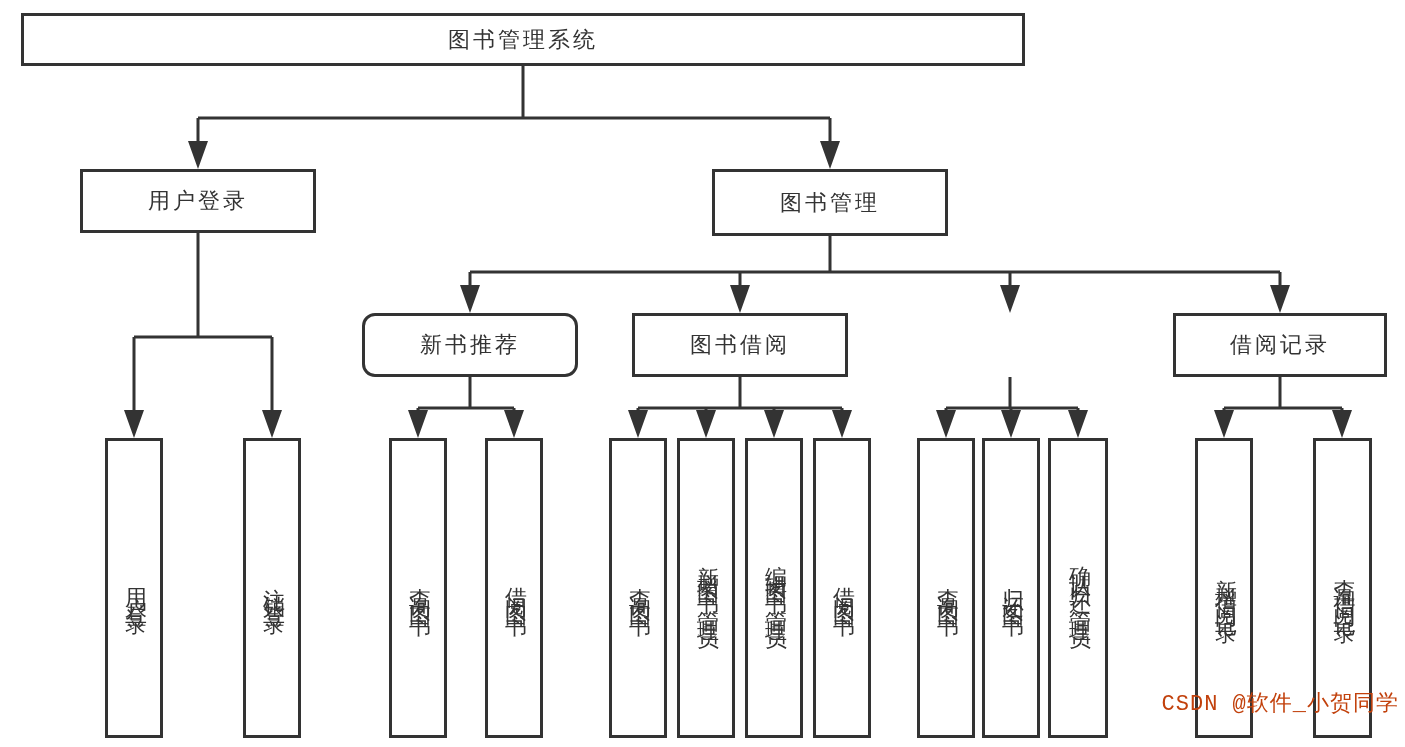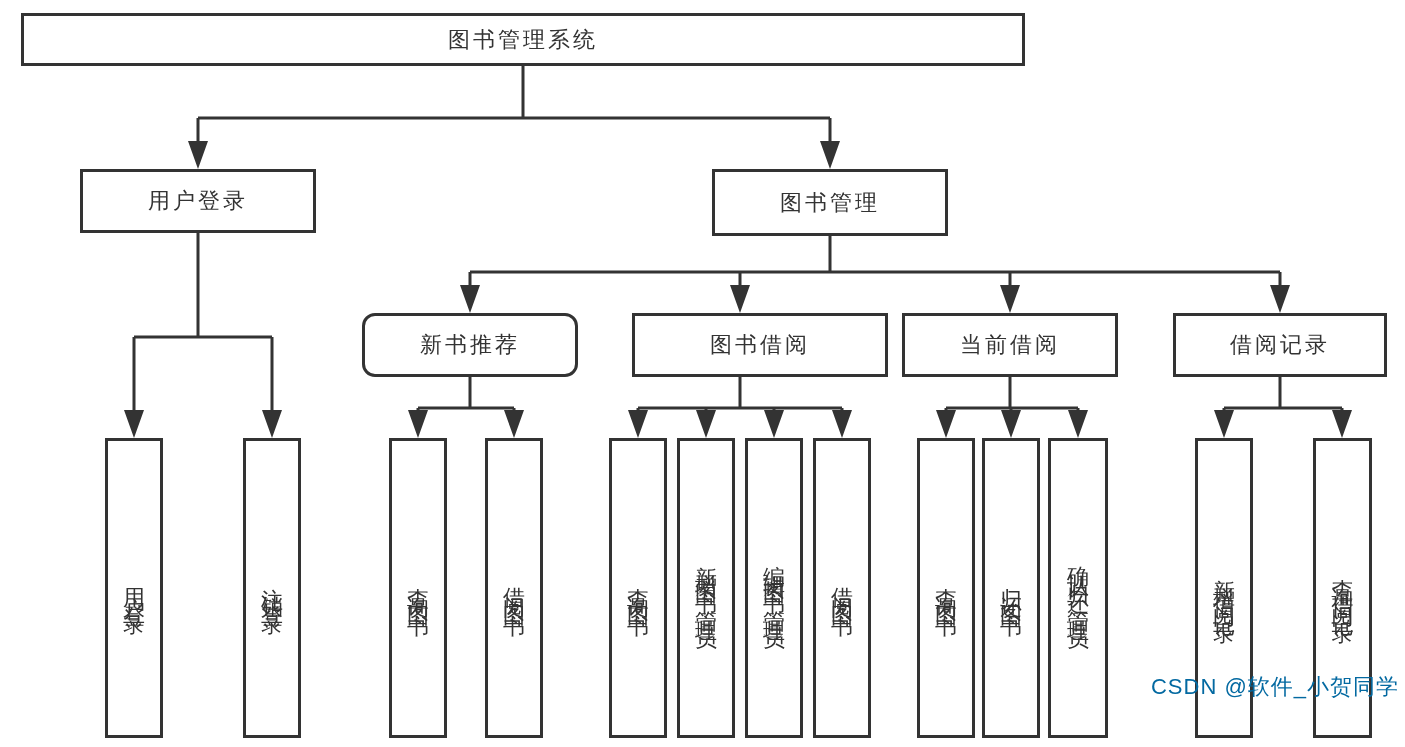--- a/index.html
+++ b/index.html
@@ -1,39 +1,39 @@
 <!DOCTYPE html>
 <html><head>
 <meta charset="utf-8">
 <style>
   html,body { margin:0; padding:0; background:#ffffff; }
   #canvas {
     position:relative; width:1405px; height:747px; background:#ffffff;
-    font-family:Liberation Sans, sans-serif; overflow:hidden;
+    font-family:Liberation Mono, monospace; overflow:hidden;
   }
   .hbox {
     position:absolute; box-sizing:border-box;
     border:3px solid #333333; background:#ffffff;
     display:flex; align-items:center; justify-content:center;
   }
   .hbox span { font-size:22px; letter-spacing:3px; color:#333333; white-space:nowrap; }
   .vbox {
     position:absolute; box-sizing:border-box; top:438px; height:300px; width:58px;
     border:3px solid #333333; background:#ffffff;
     display:flex; align-items:center; justify-content:center;
   }
   .vbox span {
     writing-mode:vertical-rl; text-orientation:mixed;
     font-size:22px; letter-spacing:9px; color:#333333; white-space:nowrap; line-height:1;
   }
   #connector-layer { position:absolute; left:0; top:0; z-index:1; }
   .hbox, .vbox { z-index:2; }
   #watermark {
-    position:absolute; right:6px; top:672px; z-index:5;
-    font-size:22px; color:#0369a1; letter-spacing:1px; white-space:nowrap;
+    position:absolute; right:6px; top:688px; z-index:5;
+    font-size:22px; color:#c2410c; letter-spacing:1px; white-space:nowrap;
   }
 </style>
 </head>
 <body>
 
 <div id="canvas">
 
   <svg id="connector-layer" width="1405" height="747" viewBox="0 0 1405 747">
     <path fill="none" stroke="#333333" stroke-width="3" d="
       M523 66 L523 118  M198 118 L830 118  M198 118 L198 143  M830 118 L830 143
@@ -67,25 +67,22 @@
   <div class="hbox" style="left:80px; top:169px; width:236px; height:64px;">
     <span>用户登录</span>
   </div>
   <div class="hbox" style="left:712px; top:169px; width:236px; height:67px;">
     <span>图书管理</span>
   </div>
 
   <div class="hbox" style="left:362px; top:313px; width:216px; height:64px;border-radius:13px;">
     <span>新书推荐</span>
   </div>
-  <div class="hbox" style="left:632px; top:313px; width:256px; height:64px;">
+  <div class="hbox" style="left:632px; top:313px; width:216px; height:64px;">
     <span>图书借阅</span>
-  </div>
-  <div class="hbox" style="left:902px; top:313px; width:216px; height:64px;">
-    <span>当前借阅</span>
   </div>
   <div class="hbox" style="left:1173px; top:313px; width:214px; height:64px;">
     <span>借阅记录</span>
   </div>
 
   <div class="vbox" style="left:105px;">
     <span>用户登录</span>
   </div>
   <div class="vbox" style="left:243px;">
     <span>注销登录</span>

